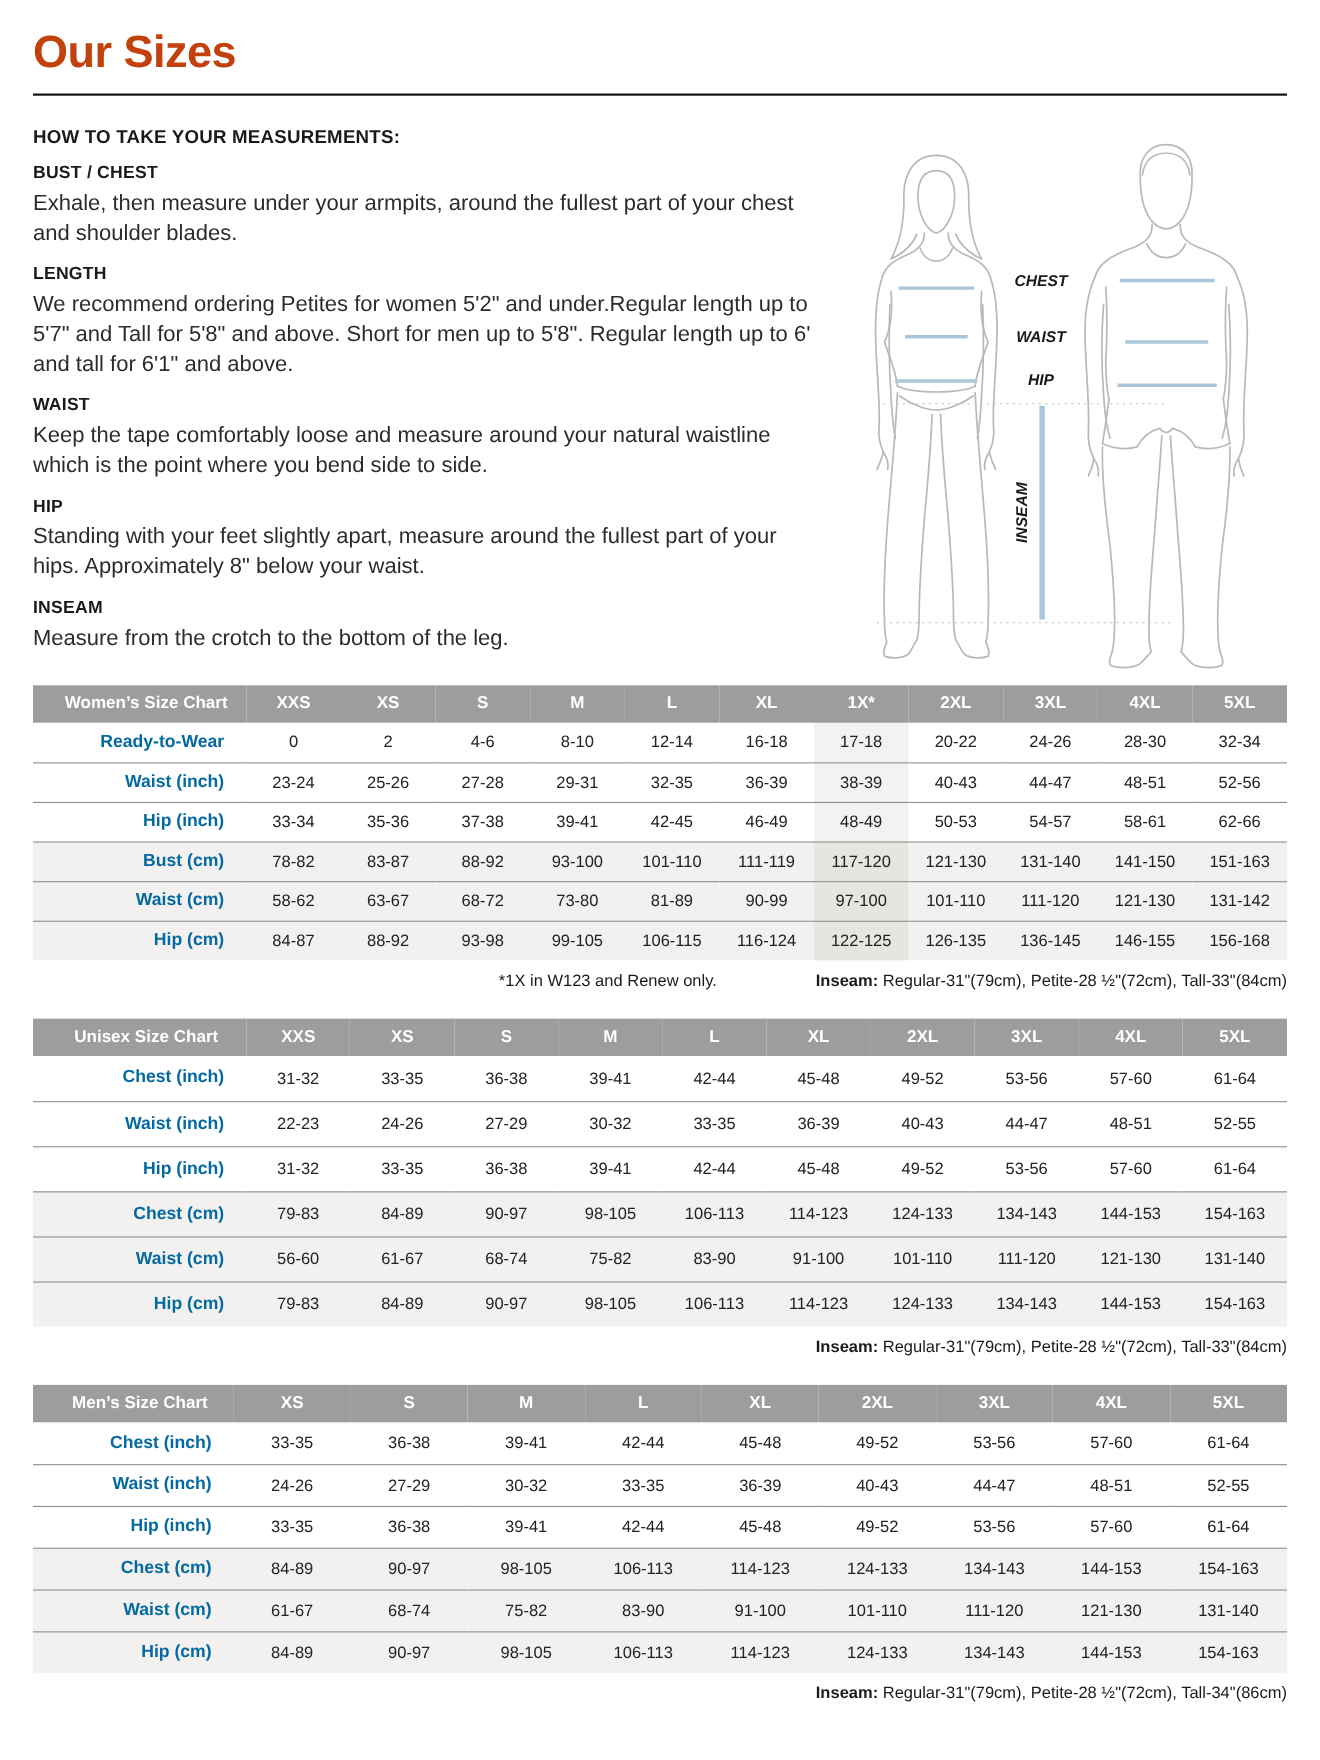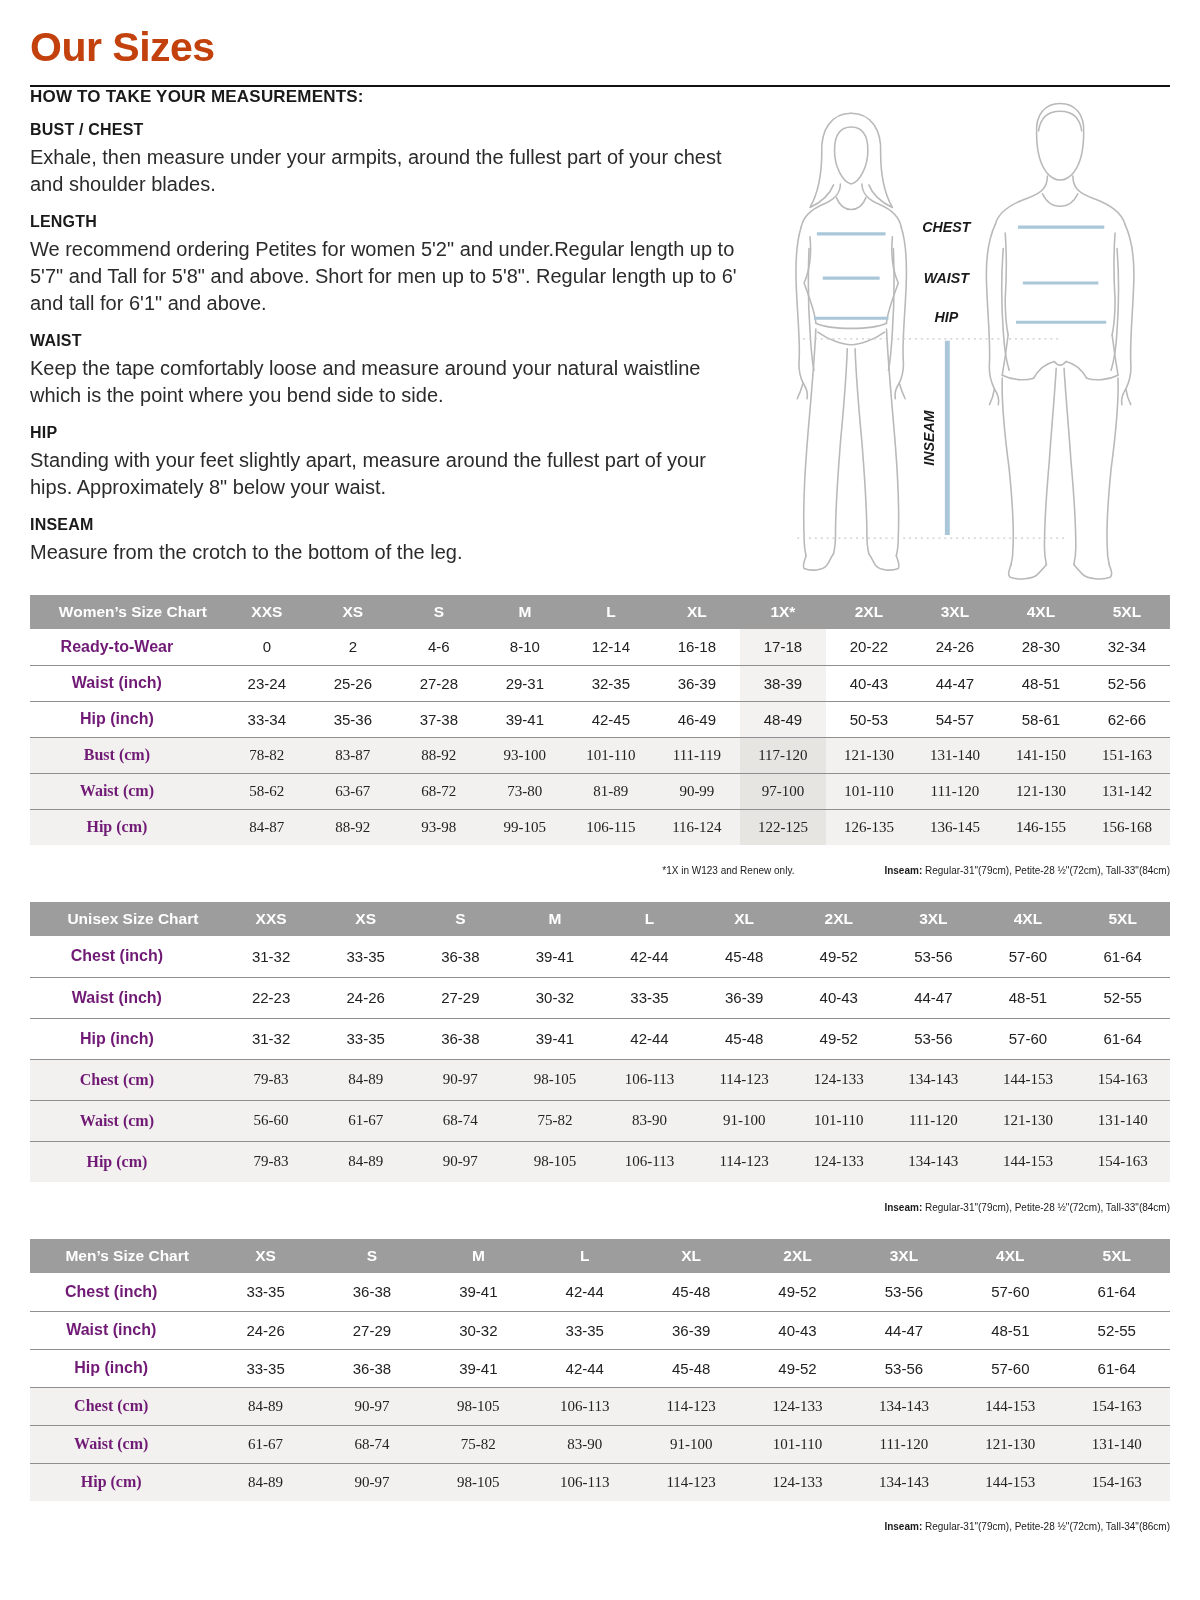--- a/index.html
+++ b/index.html
@@ -3,47 +3,47 @@
 <meta charset="utf-8">
 <style>
   * { margin:0; padding:0; box-sizing:border-box; }
   html,body { background:#ffffff; }
   body { width:1200px; min-height:1600px; font-family:"Liberation Sans", sans-serif; color:#1a1a1a; }
   .page { padding:24px 30px 0 30px; }
 
   h1.title { font-size:41px; font-weight:800; letter-spacing:-0.5px; color:#c2410c; }
   hr.title-rule { border:none; border-top:2.5px solid #111; margin-top:14px; }
 
-  .top { display:flex; gap:16px; }
+  .top { display:flex; margin-top:28px; gap:16px; }
   .instructions { width:742px; }
   .instructions h2 { font-size:17px; font-weight:bold; letter-spacing:0.2px; margin-bottom:14px; }
   .sec { margin-bottom:15px; }
   .sec h3 { font-size:16px; font-weight:bold; letter-spacing:0.2px; margin-bottom:5px; }
   .sec p { font-size:20px; line-height:1.35; color:#2b2b2b; }
 
   .figure { flex:1; display:flex; justify-content:center;font-style:italic; }
   .figure svg { width:412px; height:auto; }
 
   .tbl-section { margin-top:26px; }
   .tbl-section.first { margin-top:14px; }
   table.size-table { width:100%; border-collapse:collapse; table-layout:fixed; }
   table.size-table thead th { background:#9d9d9d; color:#ffffff; font-size:15.5px; font-weight:bold; height:34px; }
   table.size-table thead th.t-title { font-size:15.5px;padding-left:12px; }
   table.size-table col.label-col { width:17%; }
   table.t-men col.label-col { width:16%; }
-  table.size-table tbody th { padding-right:20px; font-size:16px; font-weight:bold; color:#701a75; }
+  table.size-table tbody th { text-align:right; padding-right:20px; font-size:16px; font-weight:bold; color:#0369a1; }
   table.size-table tbody td { text-align:center; font-size:15px; color:#222; }
   table.t-women tbody th, table.t-women tbody td { height:36px; }
   table.t-unisex tbody th, table.t-unisex tbody td { height:41px; }
   table.t-men tbody th, table.t-men tbody td { height:38px; }
   table.size-table tbody tr + tr { border-top:1px solid #8f8f8f; }
-  tr.row-shaded { background:#f2f1ef;font-family:Liberation Serif, serif; }
+  tr.row-shaded { background:#f2f1ef; }
   td.col-hl { background:rgba(80,70,55,0.07); }
 
-  .notes { display:flex; justify-content:flex-end; gap:90px; margin-top:20px; font-size:10px; color:#1a1a1a; }
+  .notes { display:flex; justify-content:flex-end; gap:90px; margin-top:10px; font-size:15px; color:#1a1a1a; }
   .notes b { font-weight:bold; }
 </style>
 </head>
 <body>
 
 <div class="page">
 
   <h1 class="title">Our Sizes</h1>
   <hr class="title-rule">
 

